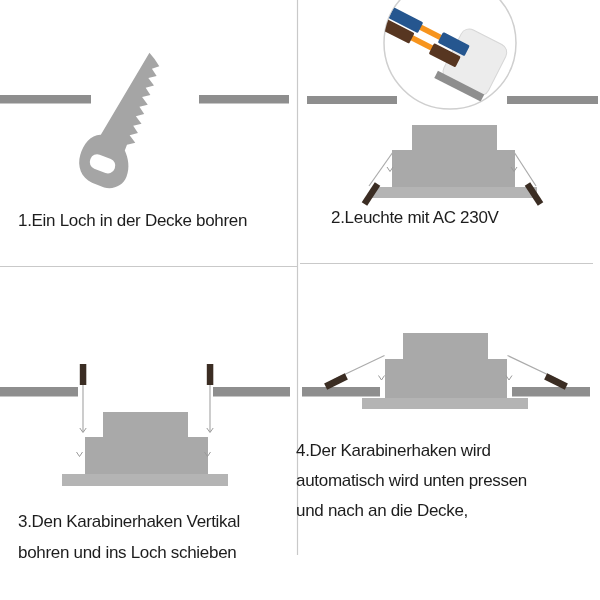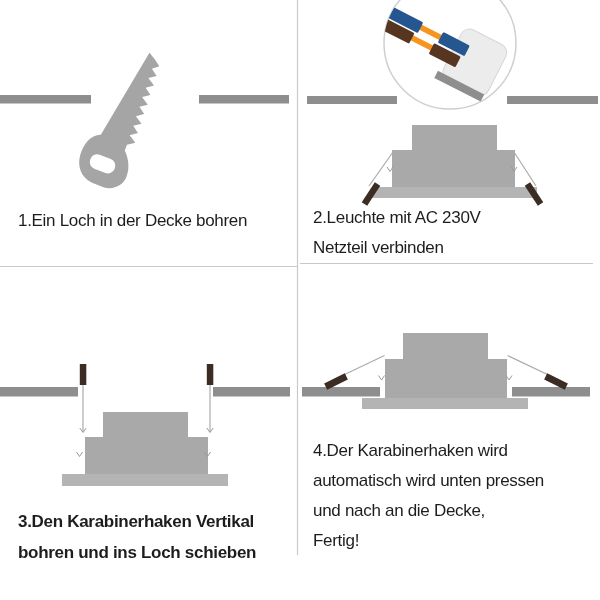--- a/index.html
+++ b/index.html
@@ -164,30 +164,28 @@
         <path d="M378.5 375.5 l3 4.5 l3 -4.5"></path>
         <path d="M506 375.5 l3 4.5 l3 -4.5"></path>
       </g>
     </g>
   </svg>
 
   <div class="caption" style="left:18px;top:206px;">
     <div>1.Ein Loch in der Decke bohren</div>
   </div>
 
-  <div class="caption" style="left:313px;top:203px;">
+  <div class="caption" style="left:331px;top:203px;">
     <div>2.Leuchte mit AC 230V</div>
-    <div>Netzteil verbinden</div>
   </div>
 
-  <div class="caption lh31" style="left:18px;top:506px;font-weight:bold;">
+  <div class="caption lh31" style="left:18px;top:506px;">
     <div>3.Den Karabinerhaken Vertikal</div>
     <div>bohren und ins Loch schieben</div>
   </div>
 
-  <div class="caption" style="left:313px;top:436px;">
+  <div class="caption" style="left:296px;top:436px;">
     <div>4.Der Karabinerhaken wird</div>
     <div>automatisch wird unten pressen</div>
     <div>und nach an die Decke,</div>
-    <div>Fertig!</div>
   </div>
 
 </div>
 
 </body></html>

